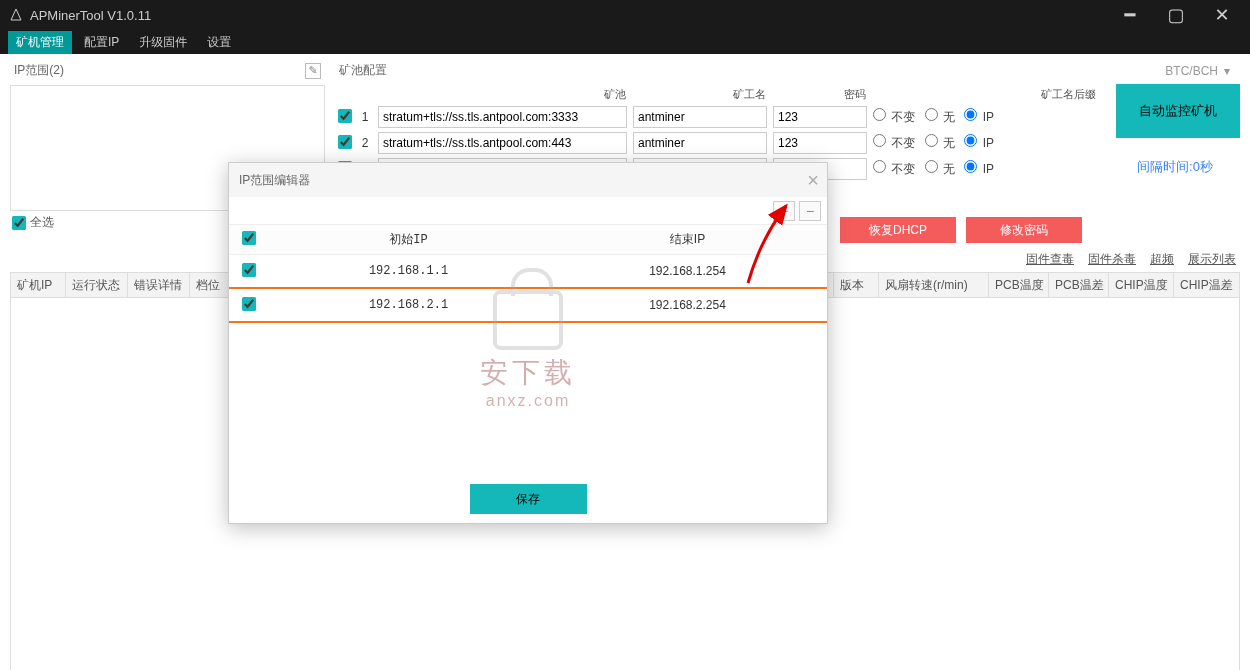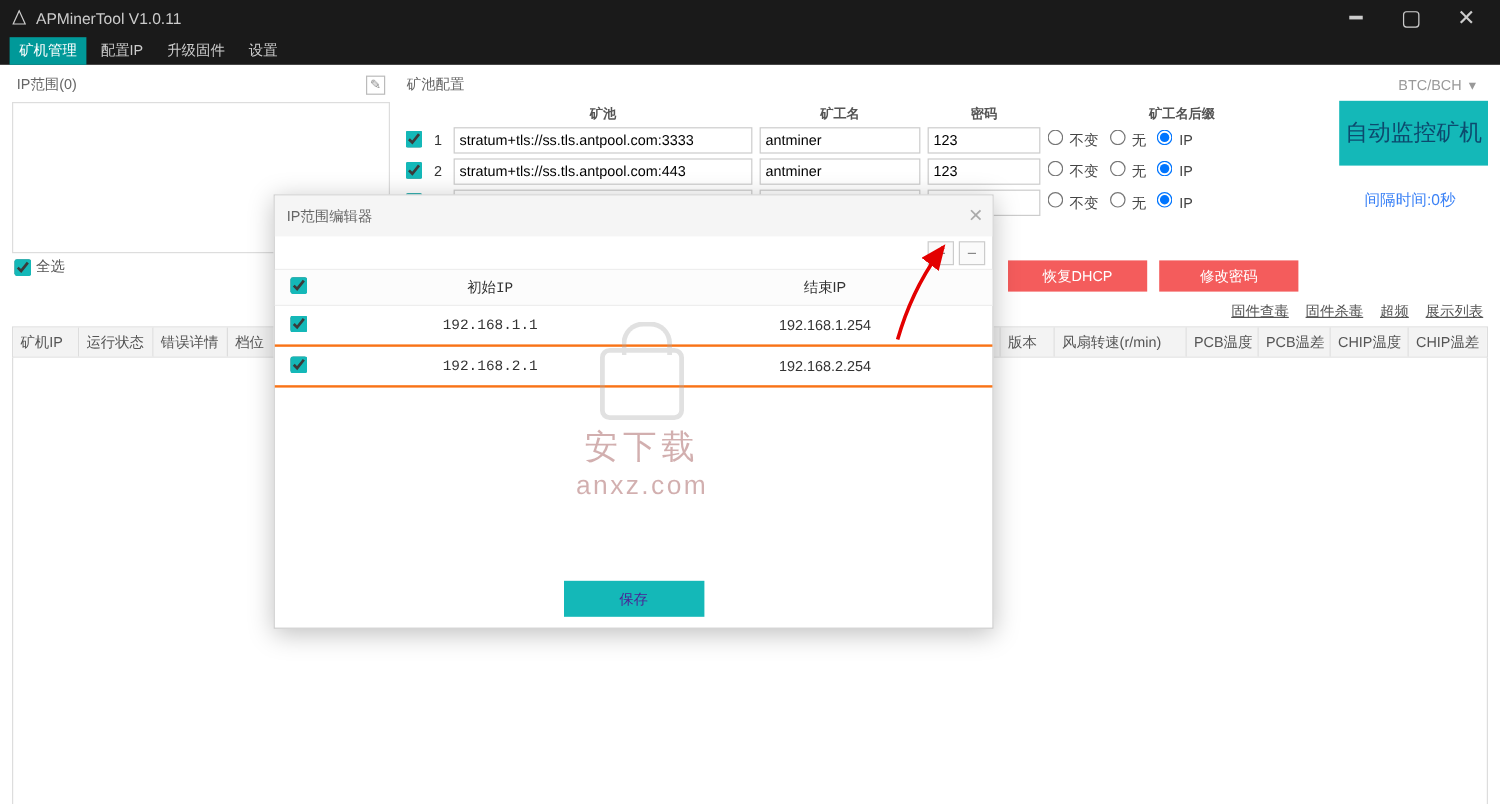--- a/index.html
+++ b/index.html
@@ -21,33 +21,33 @@
 .topzone { display: flex; padding: 6px 10px 0 10px; gap: 10px; }
 .leftpanel { width: 315px; }
 .lp-head { display: flex; align-items: center; justify-content: space-between; padding: 2px 4px 6px 4px; color: #666; }
 .lp-head .editicon { width: 16px; height: 16px; border: 1px solid #bbb; cursor: pointer; font-size: 11px; display:flex;align-items:center;justify-content:center; color:#888;}
 .lp-body { border: 1px solid #ddd; height: 126px; }
 
 .rightpanel { flex: 1; position: relative; }
 .rp-head { display: flex; align-items: center; justify-content: space-between; padding: 2px 4px 6px 4px; color: #666; }
 .coin-sel { color: #999; display: flex; align-items: center; gap: 6px; cursor:pointer; padding-right: 6px;}
 .pool-table { border-collapse: collapse; width: 100%; }
-.pool-table th { font-size: 11px; text-align: center; font-weight: bold; color: #555; padding: 2px 4px; }
+.pool-table th { font-size: 11px; text-align: right; font-weight: normal; color: #555; padding: 2px 4px; }
 .pool-table td { padding: 2px 3px; vertical-align: middle; }
 .pool-table input[type=text] { width: 100%; height: 22px; border: 1px solid #ccc; padding: 0 4px; font-size: 12px; }
 .pool-url { width: 255px; }
 .pool-worker { width: 140px; }
 .pool-pwd { width: 100px; }
 .radio-cell label { margin-right: 6px; font-size: 12px; color: #444; white-space: nowrap; }
 .idx { width: 14px; display:inline-block; text-align:center; }
 .chk { width: 14px; height: 14px; }
 
 
 .actcol { position: absolute; right: 0; top: 24px; width: 130px; }
-.big-btn { width: 124px; height: 54px; background: #14b8b8; color: #0c4a6e; display:flex; align-items:center; justify-content:center; font-size: 19px; cursor:pointer; margin-left:auto;}
+.big-btn { width: 124px; height: 54px; background: #14b8b8; color: #000000; display:flex; align-items:center; justify-content:center; font-size: 13px; cursor:pointer; margin-left:auto;}
 .interval { text-align: center; color: #3b82f6; margin-top: 20px; font-size: 13px; }
 
 
 .midrow { display:flex; align-items:center; padding: 6px 10px 4px 10px; gap: 10px; }
 .midrow .spacer { flex:1; }
 .red-btn { background: #f45c5c; color: #fff; width: 116px; height: 26px; display:flex;align-items:center;justify-content:center; cursor:pointer; font-size:12px;}
 .linkrow { display:flex; gap: 14px; }
 .linkrow a { color: #555; text-decoration: underline; cursor:pointer; font-size:12px;}
 
 
@@ -65,31 +65,31 @@
 .modal-head .close { position:absolute; right:8px; top:6px; font-size:20px; color:#aaa; cursor:pointer; }
 .modal-toolbar { height: 28px; border-bottom:1px solid #eee; display:flex; justify-content:flex-end; align-items:center; padding-right:6px; gap:4px;}
 .sqbtn { width:22px; height:20px; border:1px solid #ccc; display:flex;align-items:center;justify-content:center; color:#888; cursor:pointer; font-size:14px; background:#fafafa;}
 .modal-table { flex:1; }
 .modal-table .hrow { display:flex; height: 30px; align-items:center; border-bottom:1px solid #eee; background:#fcfcfc;}
 .modal-table .drow { display:flex; height: 34px; align-items:center; border-bottom:2px solid #f97316;}
 .mc-chk { width: 40px; text-align:center;}
 .mc-start { flex:1; text-align:center;font-family:Liberation Mono, monospace;}
 .mc-end { flex:1; text-align:center;}
 .modal-foot { height: 48px; display:flex; align-items:center; justify-content:center;}
-.save-btn { width: 117px; height: 30px; background:#14b8b8; color:#4c1d95; display:flex;align-items:center;justify-content:center; cursor:pointer;}
+.save-btn { width: 117px; height: 30px; background:#14b8b8; color:#000000; display:flex;align-items:center;justify-content:center; cursor:pointer;}
 
 
 .arrow { position:absolute; z-index:60; pointer-events:none; }
 
 
 .wm { position:absolute; left: 480px; top: 290px; z-index: 55; opacity: 0.35; display:flex; flex-direction:column; align-items:center; color:#7f1d1d; pointer-events:none;}
 .wm .lock { width: 70px; height: 60px; border: 4px solid #aaa; border-radius: 8px; position:relative; margin-bottom:4px;}
 .wm .lock::before { content:""; position:absolute; width:34px; height:24px; border:4px solid #aaa; border-bottom:none; border-radius: 18px 18px 0 0; top:-26px; left:14px;}
 .wm .txt1 { font-size: 28px; letter-spacing: 4px;}
-.wm .txt2 { font-size: 22px; letter-spacing: 2px;}
+.wm .txt2 { font-size: 16px; letter-spacing: 2px;}
 
 input[type=checkbox] { accent-color: #14b8b8; width:14px; height:14px;}
 input[type=radio] { margin-right:2px; }
 </style>
 </head>
 <body>
 
 <div class="titlebar">
   <span class="app-icon">
     <svg width="14" height="14" viewBox="0 0 14 14">
@@ -107,21 +107,21 @@
 <div class="menubar">
   <div class="mi active">矿机管理</div>
   <div class="mi">配置IP</div>
   <div class="mi">升级固件</div>
   <div class="mi">设置</div>
 </div>
 
 <div class="topzone">
   <div class="leftpanel">
     <div class="lp-head">
-      <span>IP范围(0)</span>
+      <span>IP范围(2)</span>
       <span class="editicon">✎</span>
     </div>
     <div class="lp-body"></div>
   </div>
 
   <div class="rightpanel">
     <div class="rp-head">
       <span>矿池配置</span>
       <span class="coin-sel">
         <span>BTC/BCH</span>

